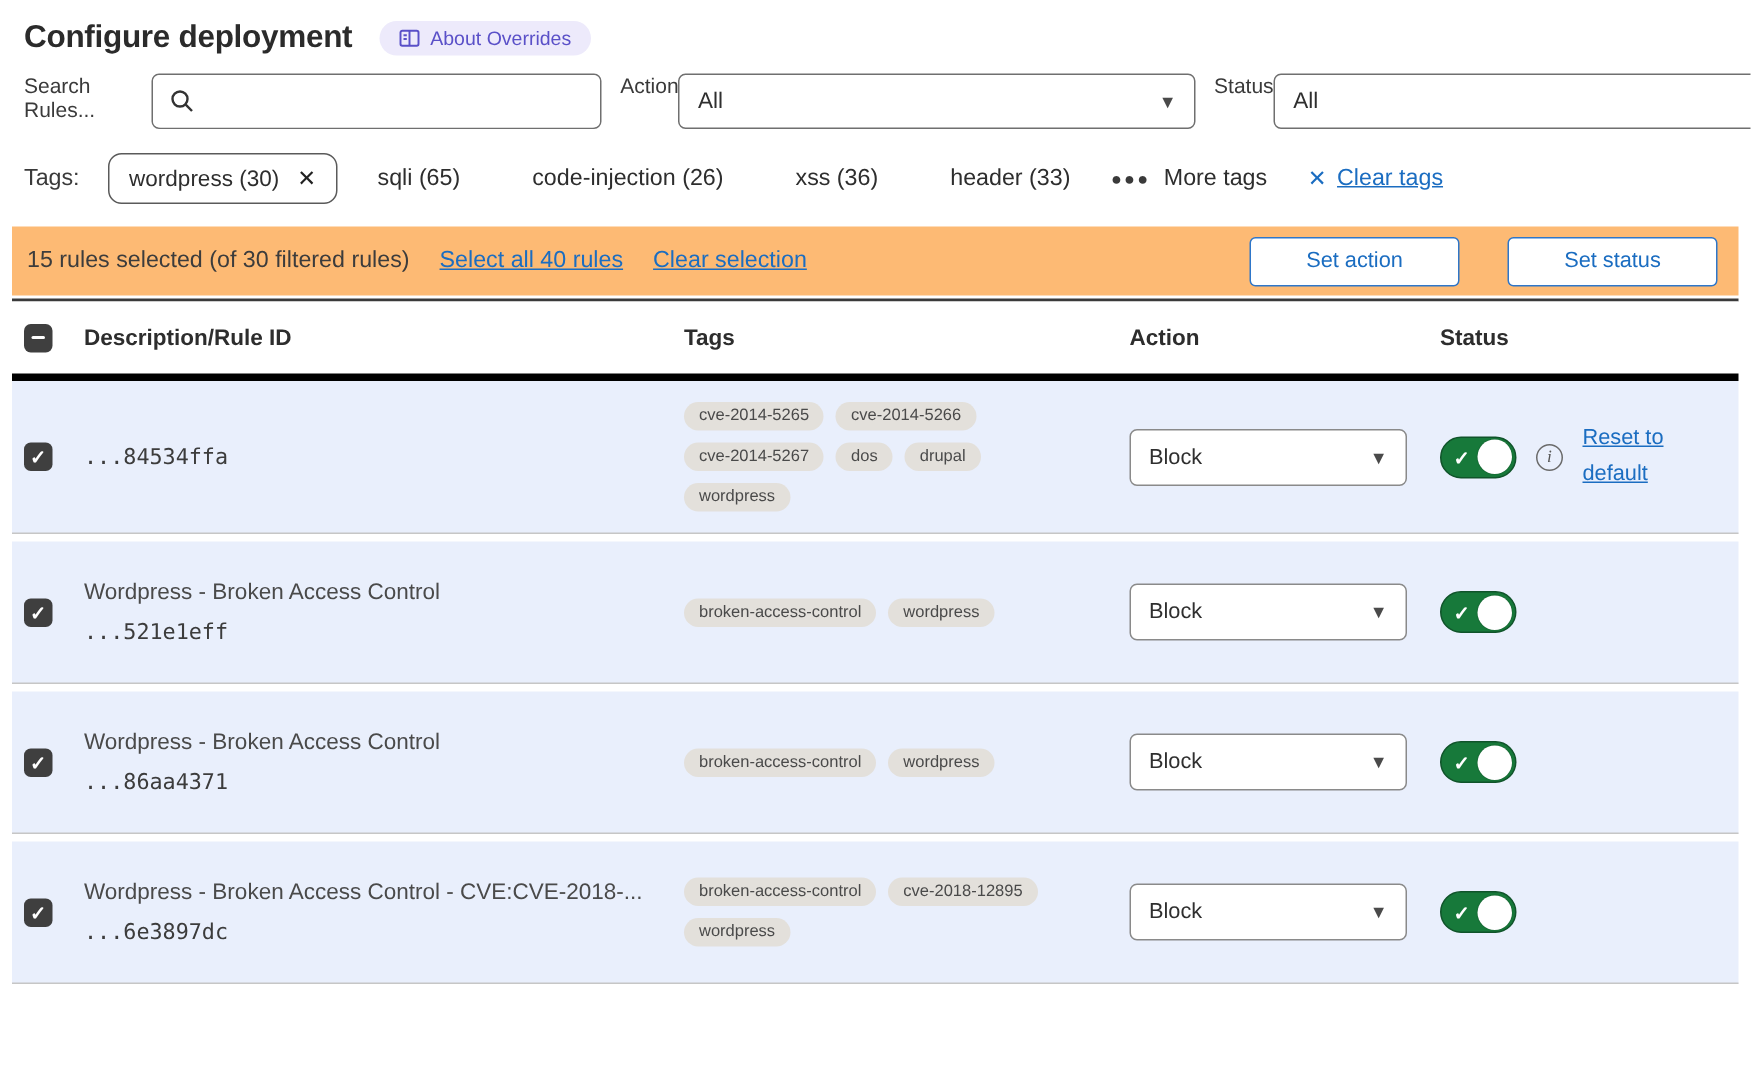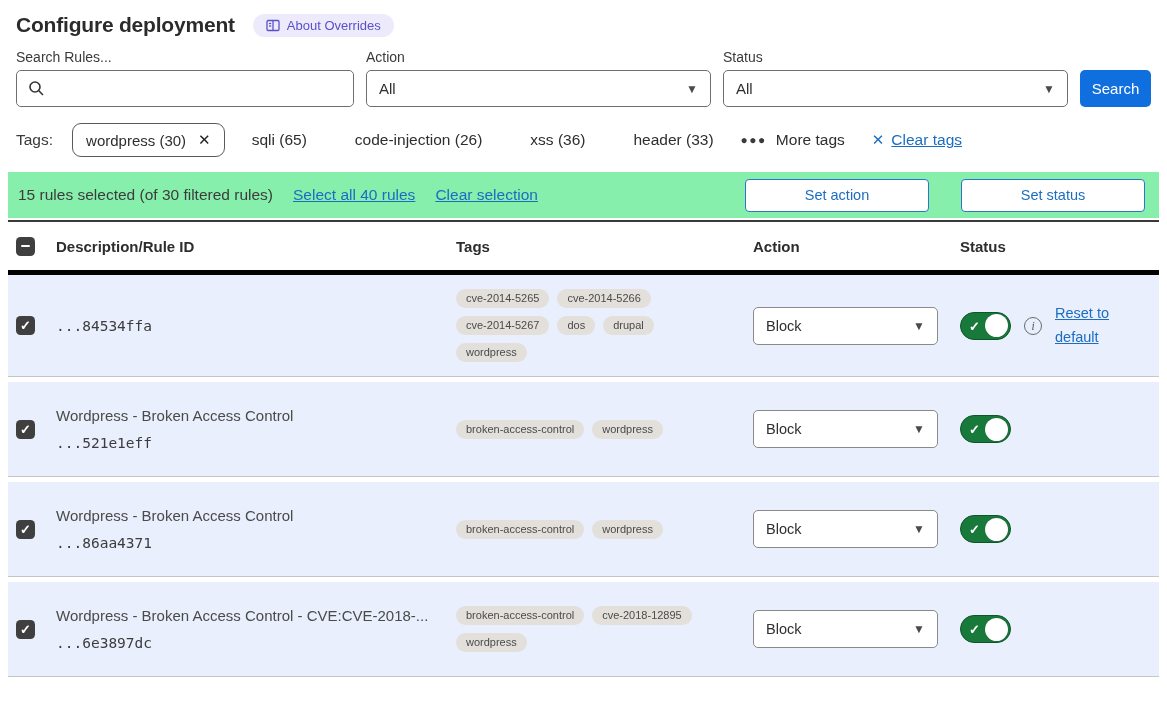--- a/index.html
+++ b/index.html
@@ -18,21 +18,21 @@
     font-family:"Liberation Sans",sans-serif;color:#333;
   }
   
   .title-bar{display:flex;align-items:center;gap:18px;padding:13px 16px 4px;}
   .page-title{font-size:21px;font-weight:700;color:#2b2b2b;margin:0;letter-spacing:-0.2px;}
   .about-badge{display:inline-flex;align-items:center;gap:7px;background:var(--badge-bg);
     color:var(--badge-text);border:none;border-radius:13px;padding:4px 13px;font-size:13px;cursor:pointer;
     font-family:"Liberation Sans",sans-serif;}
   
   .filters{display:flex;align-items:flex-end;gap:12px;padding:8px 16px 0;}
-  .fgroup{display:flex;flex-direction:column;}
+  .fgroup{display:flex;flex-direction:row;}
   .flabel{font-size:14px;color:#3a3a3a;margin-bottom:5px;}
   .control{height:37px;border:1px solid #6f6f6f;border-radius:5px;background:#fff;}
   .search-wrap{position:relative;width:338px;}
   .search-wrap svg{position:absolute;left:11px;top:9px;}
   .search-input{width:100%;padding:0 10px 0 36px;font-size:15px;color:#333;outline:none;
     font-family:"Liberation Sans",sans-serif;}
   .select{display:flex;align-items:center;justify-content:space-between;
     padding:0 12px;font-size:15px;color:#2f2f2f;cursor:pointer;}
   .sel-action{width:345px;}
   .sel-status{width:345px;}
@@ -46,25 +46,25 @@
     padding:7px 13px;font-size:15px;color:#2e2e2e;cursor:pointer;background:#fff;}
   .chip .x{font-size:15px;color:#222;}
   .tag-filter{color:#2e2e2e;cursor:pointer;}
   .more-tags{display:inline-flex;align-items:center;gap:9px;color:#2e2e2e;cursor:pointer;}
   .dots{font-size:12px;letter-spacing:1.5px;color:#3a3a3a;}
   .clear-tags{display:inline-flex;align-items:center;gap:7px;color:var(--link-blue);cursor:pointer;}
   .clear-tags .x{font-size:15px;text-decoration:none;}
   .clear-tags a{color:var(--link-blue);text-decoration:underline;}
   a{color:var(--link-blue);}
   
-  .sel-bar{margin:2px 8px 0;background:#86efac;height:46px;display:flex;align-items:center;
+  .sel-bar{margin:2px 8px 0;background:#fdba74;height:46px;display:flex;align-items:center;
     gap:20px;padding:0 14px 0 10px;font-size:15.5px;}
   .sel-summary{color:#3c3c3c;}
   .sel-bar .spacer{flex:1;}
-  .ghost-btn{width:184px;height:33px;background:#fff;border:1px solid #2e76c9;color:var(--link-blue);
+  .ghost-btn{width:140px;height:33px;background:#fff;border:1px solid #2e76c9;color:var(--link-blue);
     border-radius:4px;font-size:14.5px;cursor:pointer;font-family:"Liberation Sans",sans-serif;}
   
   .table{margin:2px 8px 0;border-top:2px solid #3a3a3a;}
   .thead{display:flex;align-items:center;height:53px;background:#fff;border-bottom:5px solid #000000;
     font-weight:700;font-size:15px;color:#2d2d2d;}
   .c-check{width:48px;padding-left:8px;flex:none;}
   .c-desc{width:400px;flex:none;padding-right:16px;}
   .c-tags{width:297px;flex:none;padding-right:45px;}
   .c-action{width:207px;flex:none;}
   .c-status{flex:1;display:flex;align-items:center;gap:13px;}

